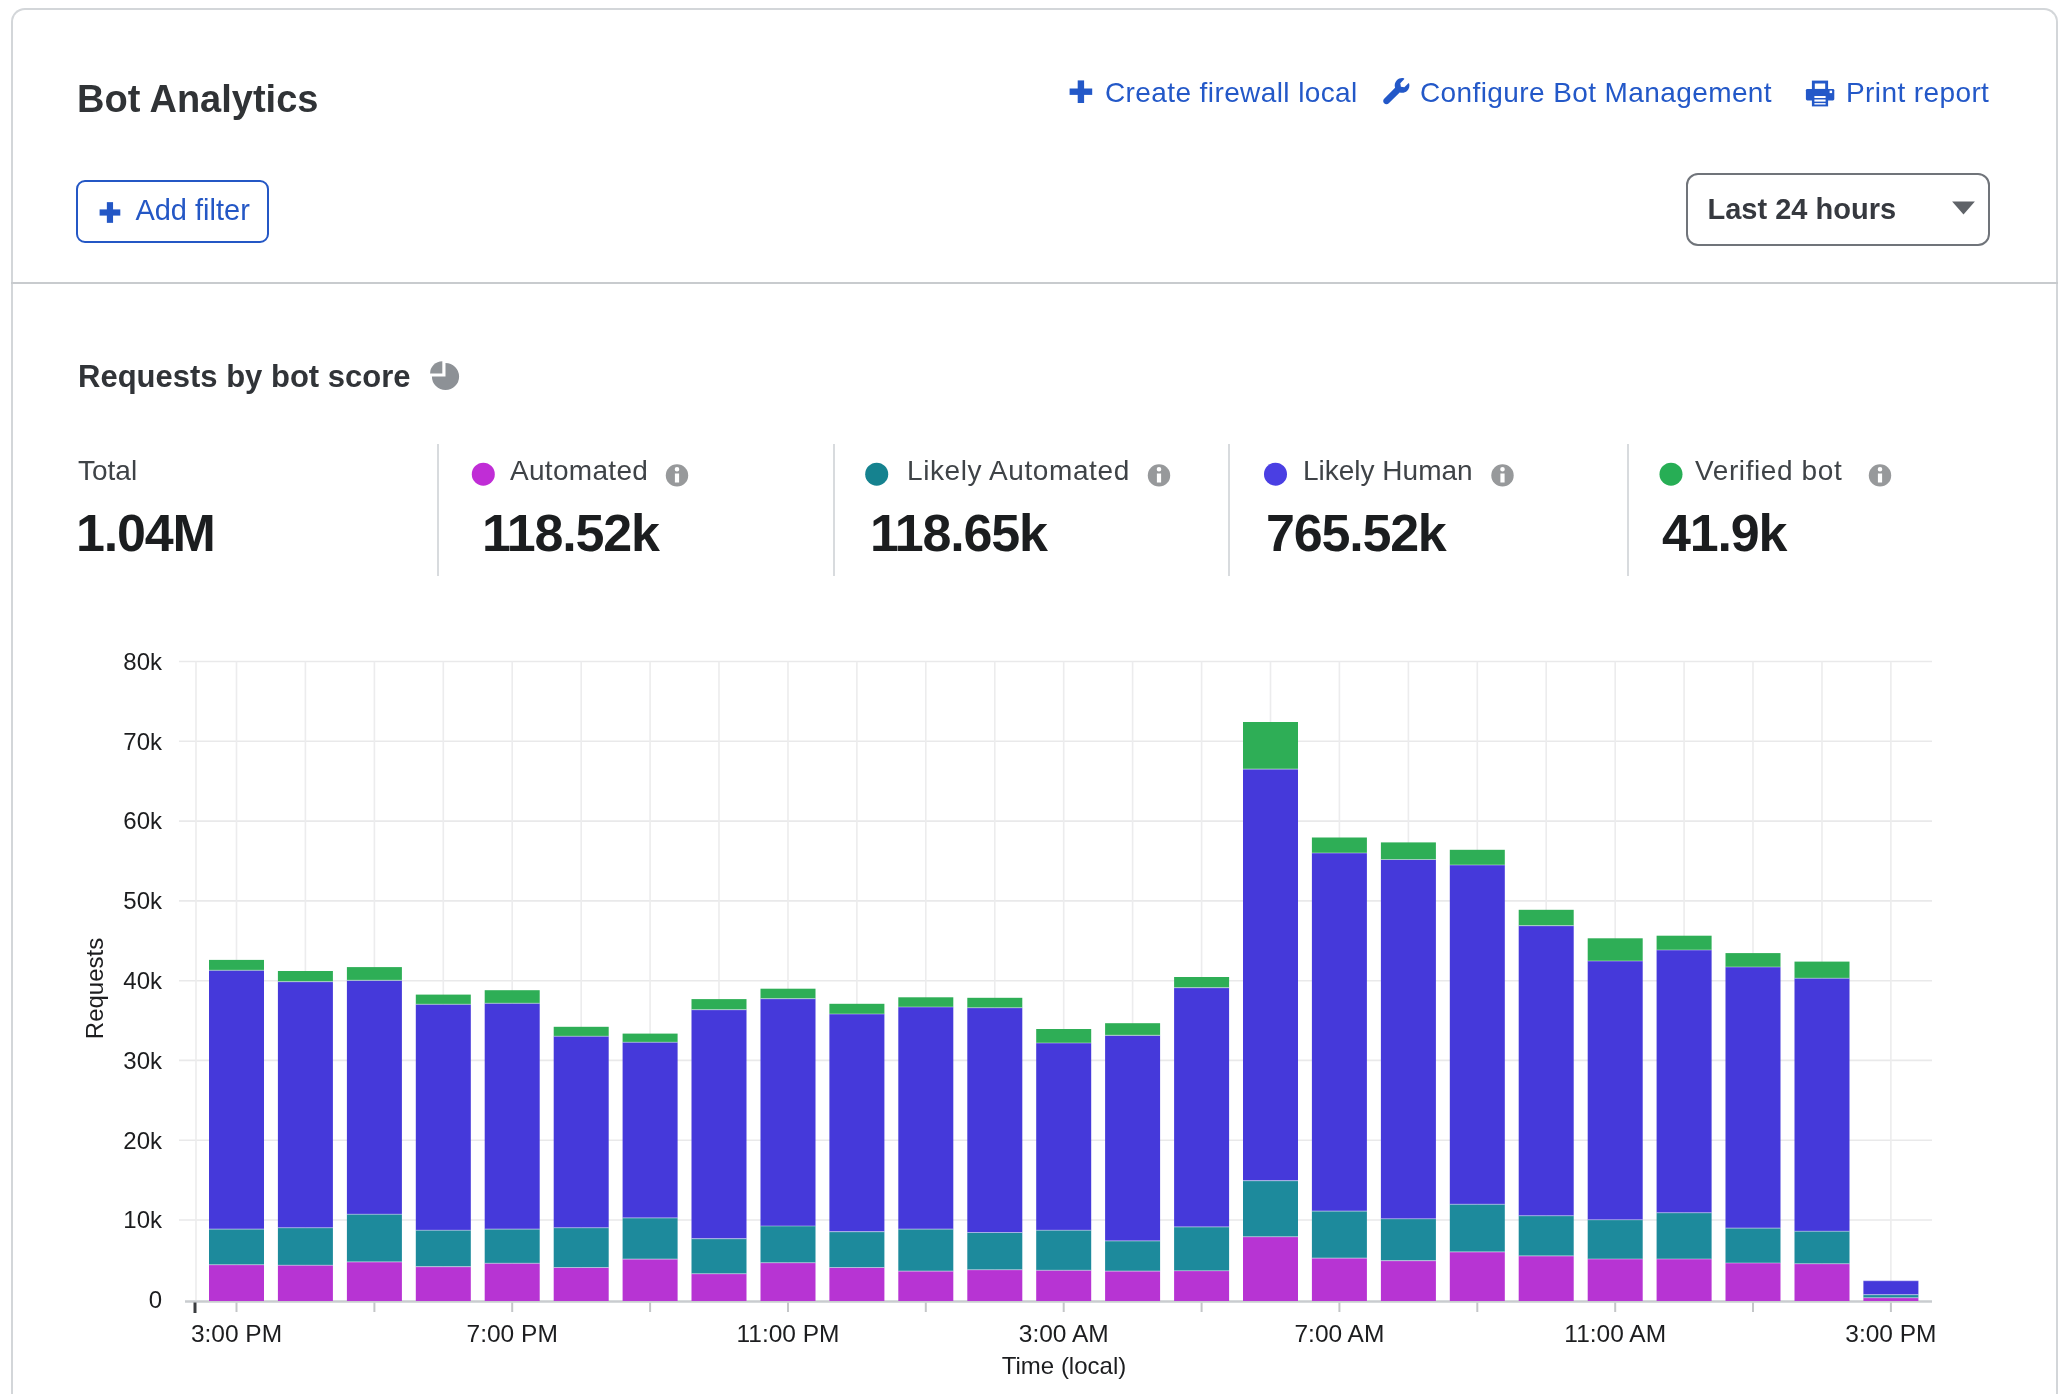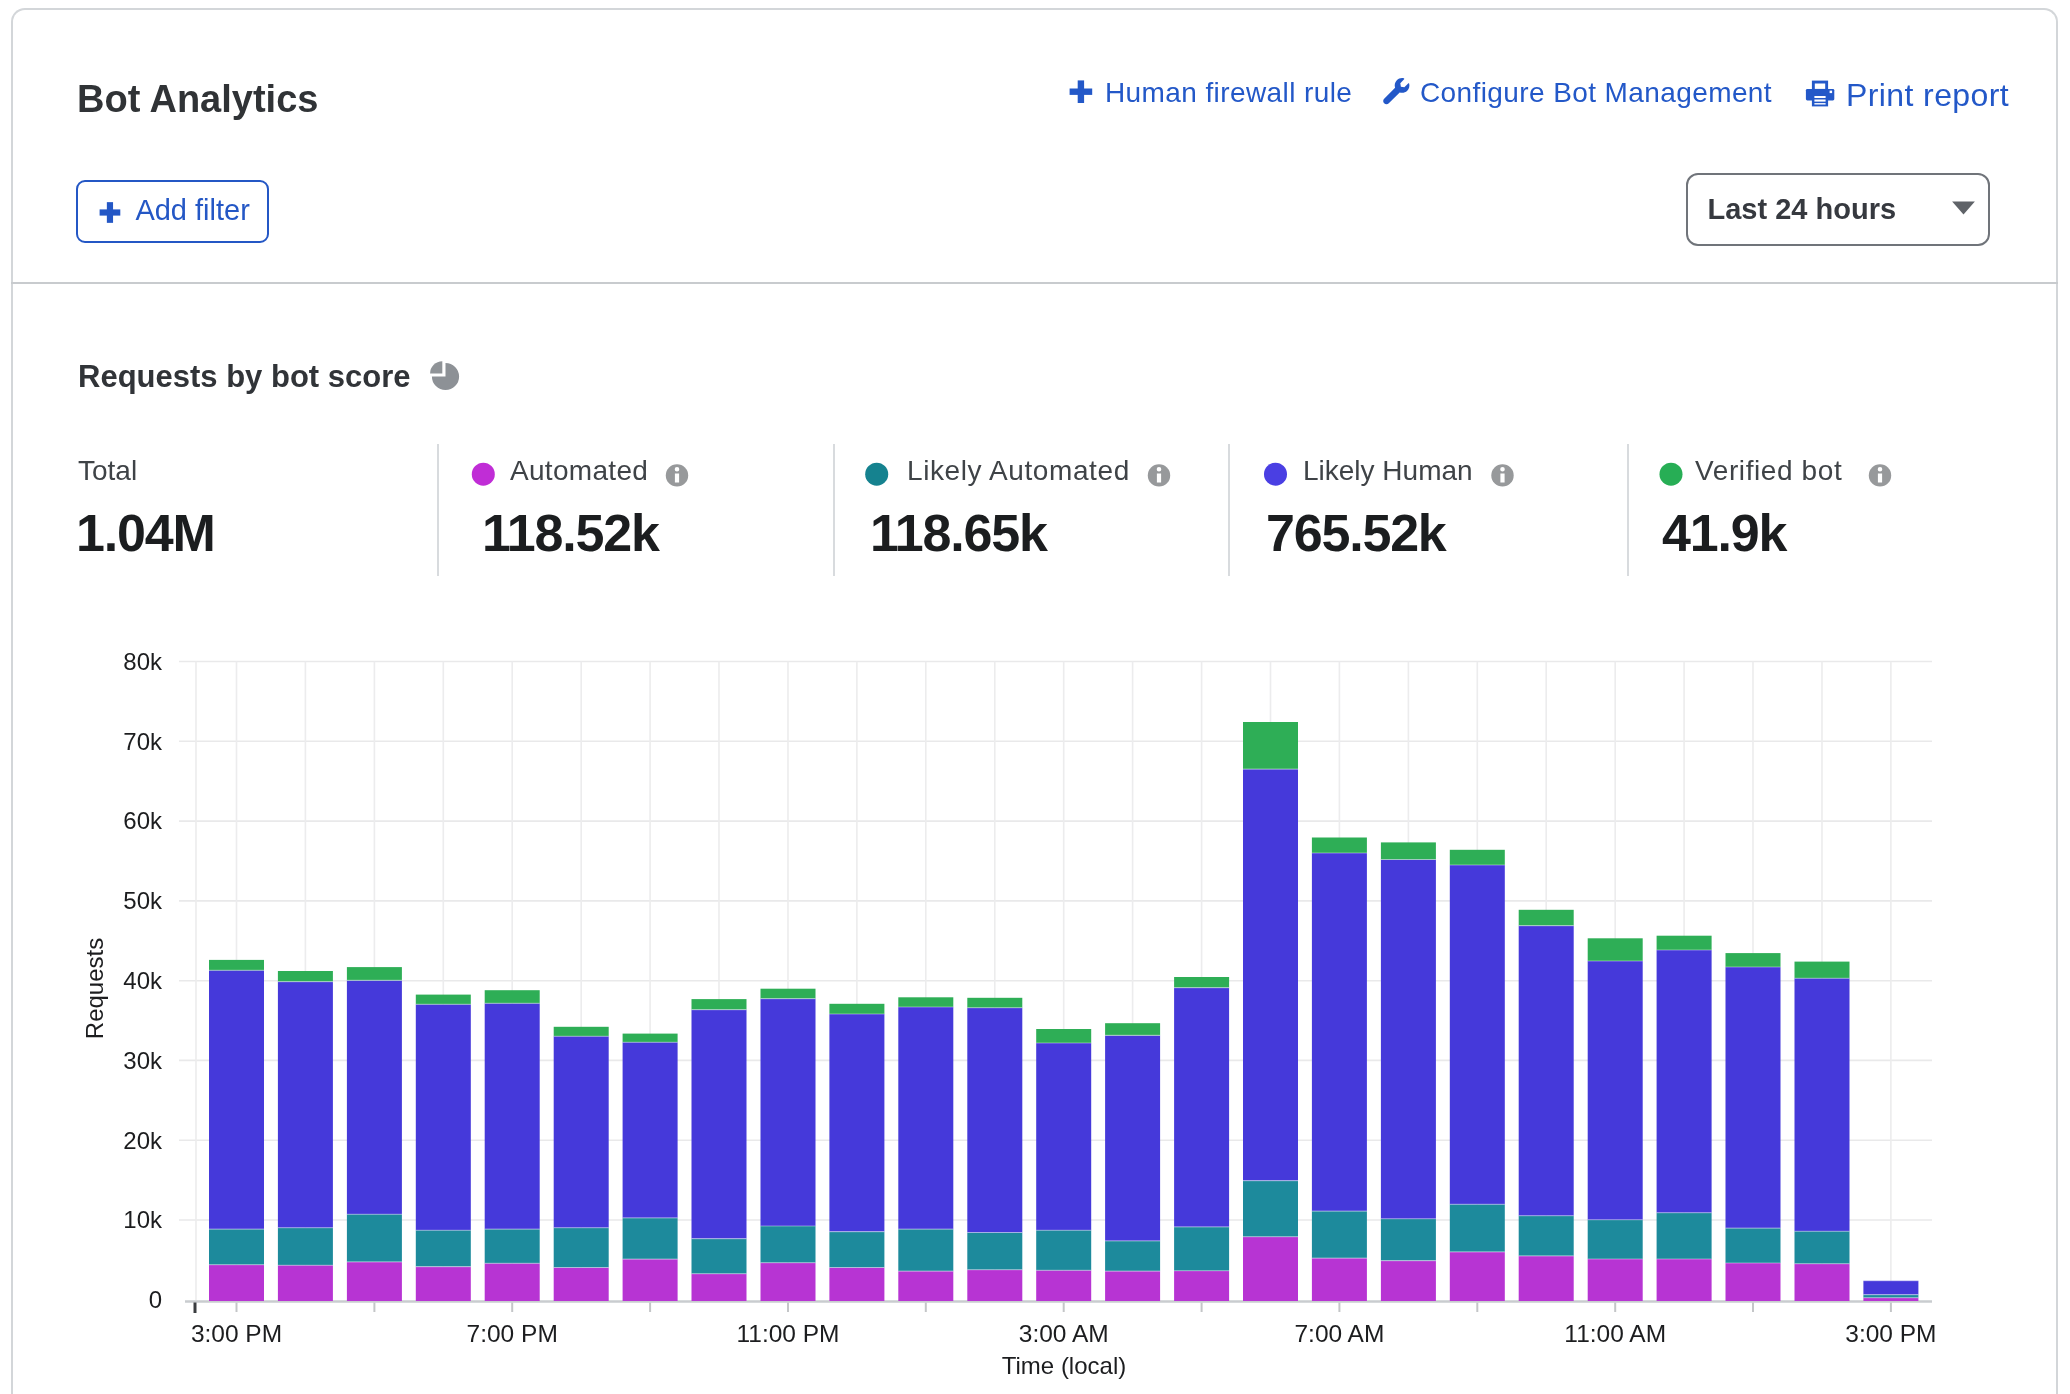--- a/index.html
+++ b/index.html
@@ -6,23 +6,23 @@
 <div id="page">
 <div style="position:absolute;left:11px;top:8px;width:2047px;height:1390px;border:2px solid #d3d6d9;border-bottom:none;border-radius:14px 14px 0 0;box-sizing:border-box;"></div>
 <div style="position:absolute;left:11px;top:282px;width:2047px;height:2px;background:#c8cbce;"></div>
 <div style="position:absolute;left:437px;top:444px;width:2px;height:132px;background:#d8dbde;"></div>
 <div style="position:absolute;left:833px;top:444px;width:2px;height:132px;background:#d8dbde;"></div>
 <div style="position:absolute;left:1228px;top:444px;width:2px;height:132px;background:#d8dbde;"></div>
 <div style="position:absolute;left:1627px;top:444px;width:2px;height:132px;background:#d8dbde;"></div>
 <div style="position:absolute;left:76.3px;top:180.1px;width:192.8px;height:63.4px;border:2px solid #2457c5;border-radius:9px;box-sizing:border-box;"></div>
 <div style="position:absolute;left:1685.7px;top:172.9px;width:304.1px;height:73.2px;border:2px solid #70747a;border-radius:12px;box-sizing:border-box;"></div>
 <div style="position:absolute;left:77px;top:79.6px;font-size:38px;font-weight:700;color:#303336;line-height:1;letter-spacing:0px;white-space:nowrap;">Bot Analytics</div>
-<div style="position:absolute;left:1105px;top:78.7px;font-size:28px;font-weight:400;color:#2358c8;line-height:1;letter-spacing:0.4px;white-space:nowrap;">Human firewall rule</div>
+<div style="position:absolute;left:1105px;top:78.7px;font-size:28px;font-weight:400;color:#2358c8;line-height:1;letter-spacing:0.4px;white-space:nowrap;">Create firewall local</div>
 <div style="position:absolute;left:1420px;top:78.7px;font-size:28px;font-weight:400;color:#2358c8;line-height:1;letter-spacing:0.4px;white-space:nowrap;">Configure Bot Management</div>
-<div style="position:absolute;left:1846px;top:78.7px;font-size:32px;font-weight:400;color:#2358c8;line-height:1;letter-spacing:0.4px;white-space:nowrap;text-align:center;">Print report</div>
+<div style="position:absolute;left:1846px;top:78.7px;font-size:28px;font-weight:400;color:#2358c8;line-height:1;letter-spacing:0.4px;white-space:nowrap;text-align:center;">Print report</div>
 <div style="position:absolute;left:135.4px;top:195.8px;font-size:29px;font-weight:400;color:#2457c5;line-height:1;letter-spacing:0px;white-space:nowrap;">Add filter</div>
 <div style="position:absolute;left:1707.5px;top:195.2px;font-size:29px;font-weight:700;color:#36393f;line-height:1;letter-spacing:0px;white-space:nowrap;">Last 24 hours</div>
 <div style="position:absolute;left:78px;top:360.9px;font-size:31px;font-weight:700;color:#313438;line-height:1;letter-spacing:0px;white-space:nowrap;">Requests by bot score</div>
 <div style="position:absolute;left:78px;top:457.4px;font-size:28px;font-weight:400;color:#3f4347;line-height:1;letter-spacing:0px;white-space:nowrap;">Total</div>
 <div style="position:absolute;left:510px;top:457.4px;font-size:28px;font-weight:400;color:#3f4347;line-height:1;letter-spacing:0.3px;white-space:nowrap;">Automated</div>
 <div style="position:absolute;left:907px;top:457.4px;font-size:28px;font-weight:400;color:#3f4347;line-height:1;letter-spacing:0.6px;white-space:nowrap;text-align:right;">Likely Automated</div>
 <div style="position:absolute;left:1303px;top:457.4px;font-size:28px;font-weight:400;color:#3f4347;line-height:1;letter-spacing:0px;white-space:nowrap;">Likely Human</div>
 <div style="position:absolute;left:1695px;top:457.4px;font-size:28px;font-weight:400;color:#3f4347;line-height:1;letter-spacing:0.6px;white-space:nowrap;">Verified bot</div>
 <div style="position:absolute;left:76px;top:506.7px;font-size:52px;font-weight:700;color:#1b1d1f;line-height:1;letter-spacing:-1.2px;white-space:nowrap;">1.04M</div>
 <div style="position:absolute;left:474px;top:506.7px;font-size:52px;font-weight:700;color:#1b1d1f;line-height:1;letter-spacing:-1.2px;white-space:nowrap;margin-left:8px;">118.52k</div>

